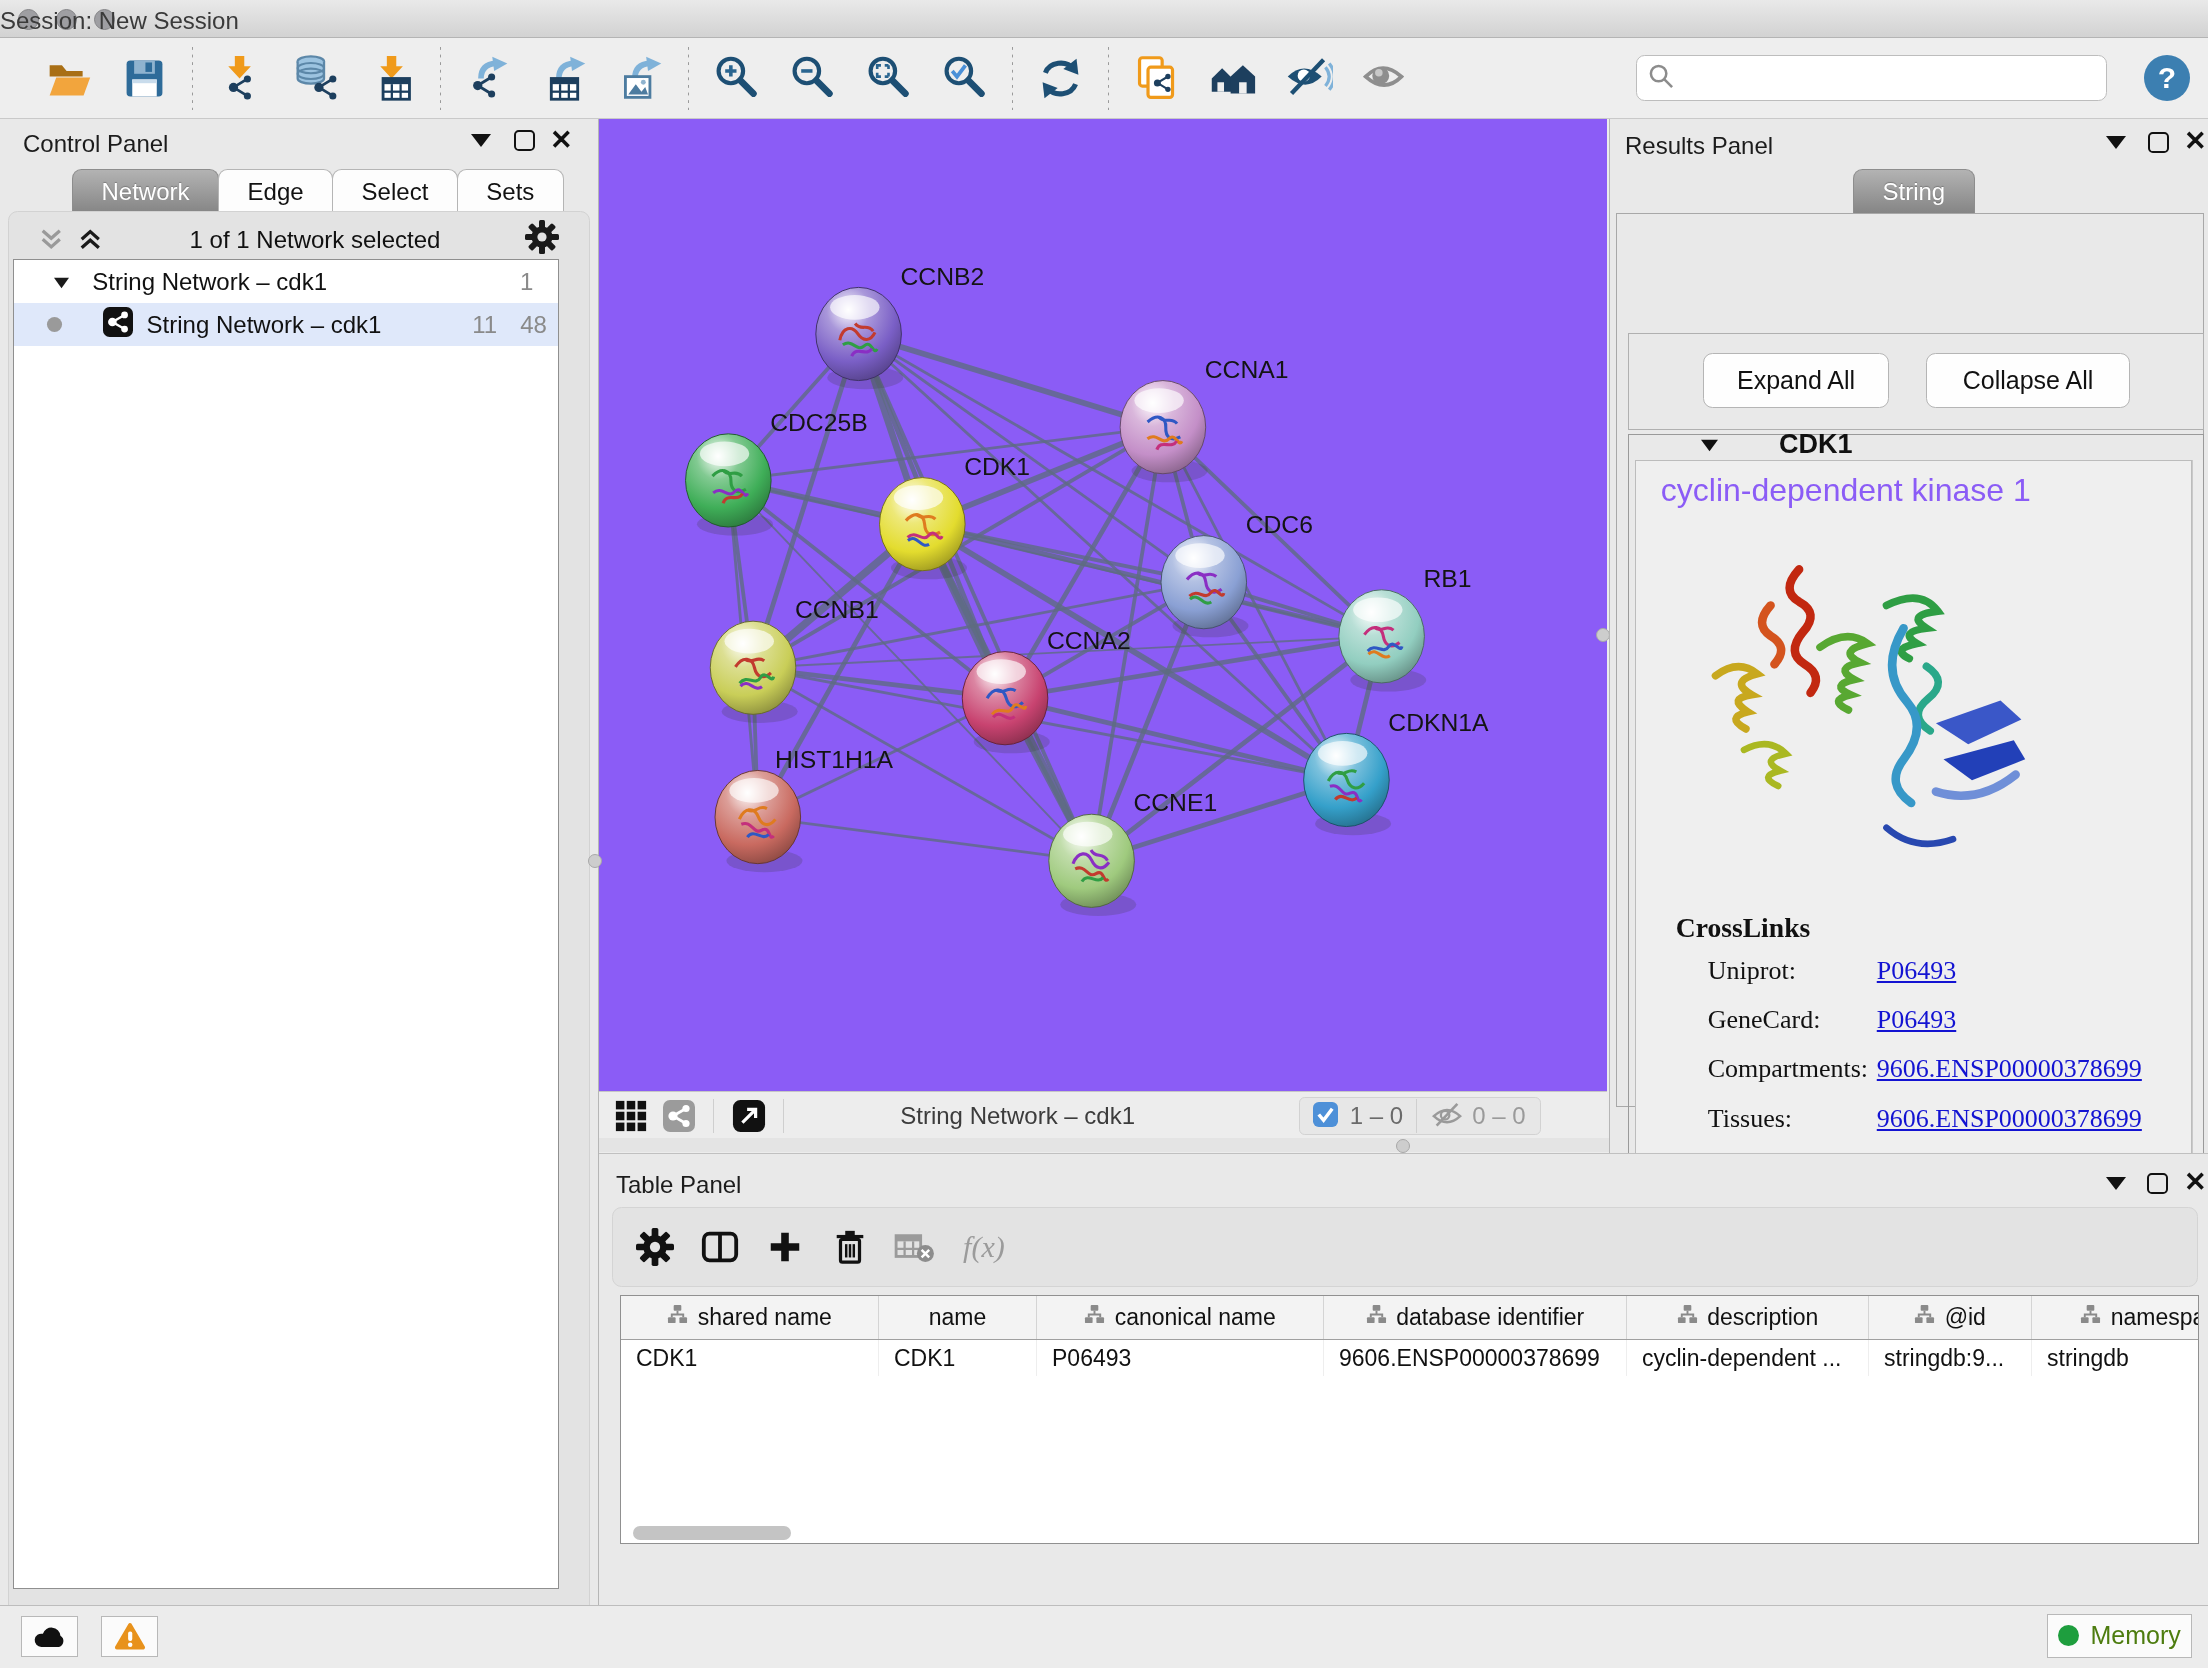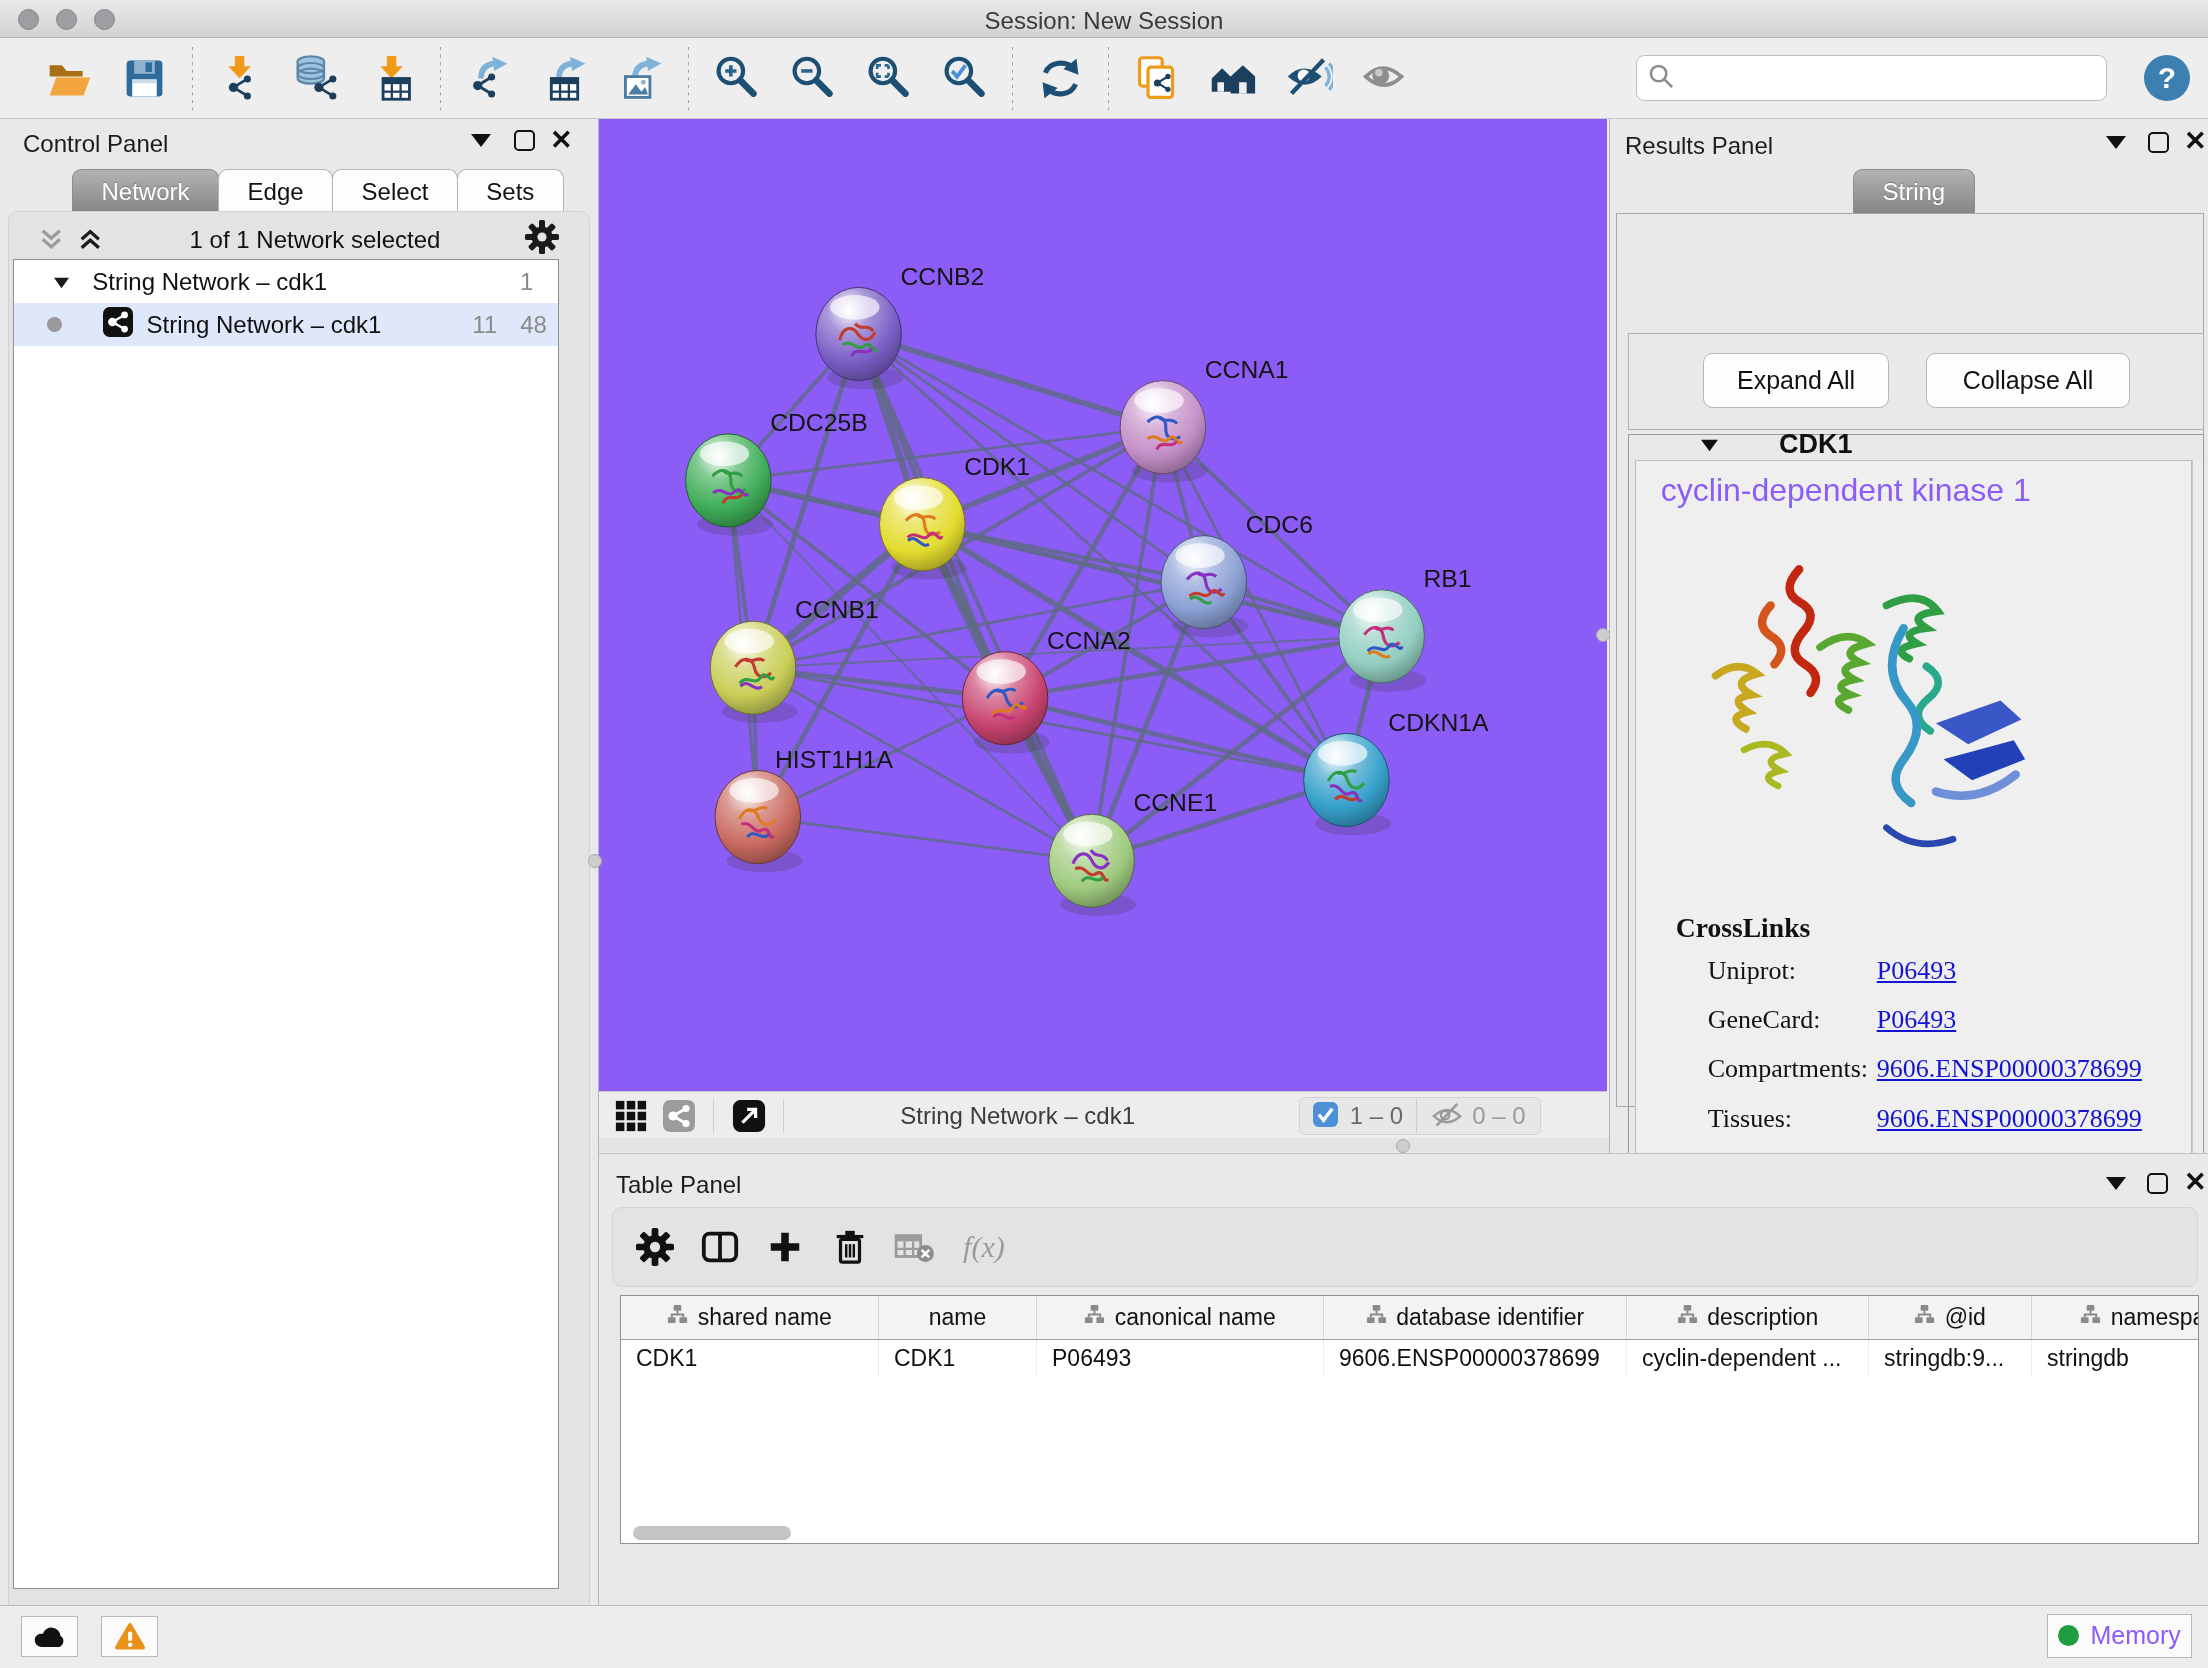--- a/index.html
+++ b/index.html
@@ -5,21 +5,21 @@
   * { box-sizing: border-box; margin: 0; padding: 0; }
   html,body { width: 2208px; height: 1668px; }
   body { font-family: "Liberation Sans", sans-serif; background:#ececec; overflow:hidden; }
   .abs { position:absolute; }
   #window { position:relative; width:2208px; height:1668px; background:#ececec; }
 
   
   #titlebar { left:0; top:0; width:2208px; height:38px;
     background:linear-gradient(#e9e9e9,#d2d2d2); border-bottom:1px solid #b4b4b4; }
   .tl-light { width:21px; height:21px; border-radius:50%; background:#9e9ea2; border:1px solid #848487; top:8.6px; }
-  #win-title { width:100%; text-align:center; top:6.7px; font-size:24px; color:#3a3a3a; }
+  #win-title { width:100%; text-align:left; top:6.7px; font-size:24px; color:#3a3a3a; }
 
   
   #toolbar { left:0; top:38px; width:2208px; height:81px; background:#eeeeee;
     border-bottom:1px solid #c9c9c9; display:flex; align-items:center; padding-left:42px; }
   .tb-btn { width:53px; height:53px; display:flex; align-items:center; justify-content:center; flex:0 0 auto; }
   .tb-btn svg { display:block; }
   .tb-group { display:flex; gap:23px; }
   .tb-sep { width:1px; height:63px; margin:0 21px; flex:0 0 auto;
     background-image:linear-gradient(#9a9a9a 34%, rgba(255,255,255,0) 0%);
     background-size:1.9px 7.6px; background-repeat:repeat-y; }
@@ -86,21 +86,21 @@
   .nt-row { display:flex; height:36px; }
   .nt-cell { font-size:23px; color:#111; padding-left:15px; display:flex; align-items:center;
     border-right:1px solid #eeeeee; flex:0 0 auto; overflow:hidden; white-space:nowrap; }
   #nt-scroll-thumb { left:13.3px; top:225px; width:158px; height:14.3px; background:#c4c4c4; border-radius:7.6px; }
   #tp-tabs { left:529px; top:403px; }
 
   
   #statusbar { left:0; top:1605px; width:2208px; height:63px; background:#ececec; border-top:1px solid #bdbdbd; }
   .sb-btn { top:9.5px; height:41px; background:#fbfbfb; border:1.9px solid #b8b8b8; display:flex; align-items:center; justify-content:center; }
   #memory-btn { left:2047px; top:7.6px; width:145px; height:44px; background:#fbfbfb; border:1.9px solid #b8b8b8;
-    display:flex; align-items:center; justify-content:center; gap:11.4px; font-size:25px; color:#8b5cf6; }
+    display:flex; align-items:center; justify-content:center; gap:11.4px; font-size:25px; color:#4d7c0f; }
   .green-dot { width:21px; height:21px; border-radius:50%; background:#1e9e3e; }
 </style>
 </head>
 <body>
 
 <div id="window">
 
   <div id="titlebar" class="abs">
     <div class="tl-light abs" style="left:18px"></div>
     <div class="tl-light abs" style="left:56px"></div>

